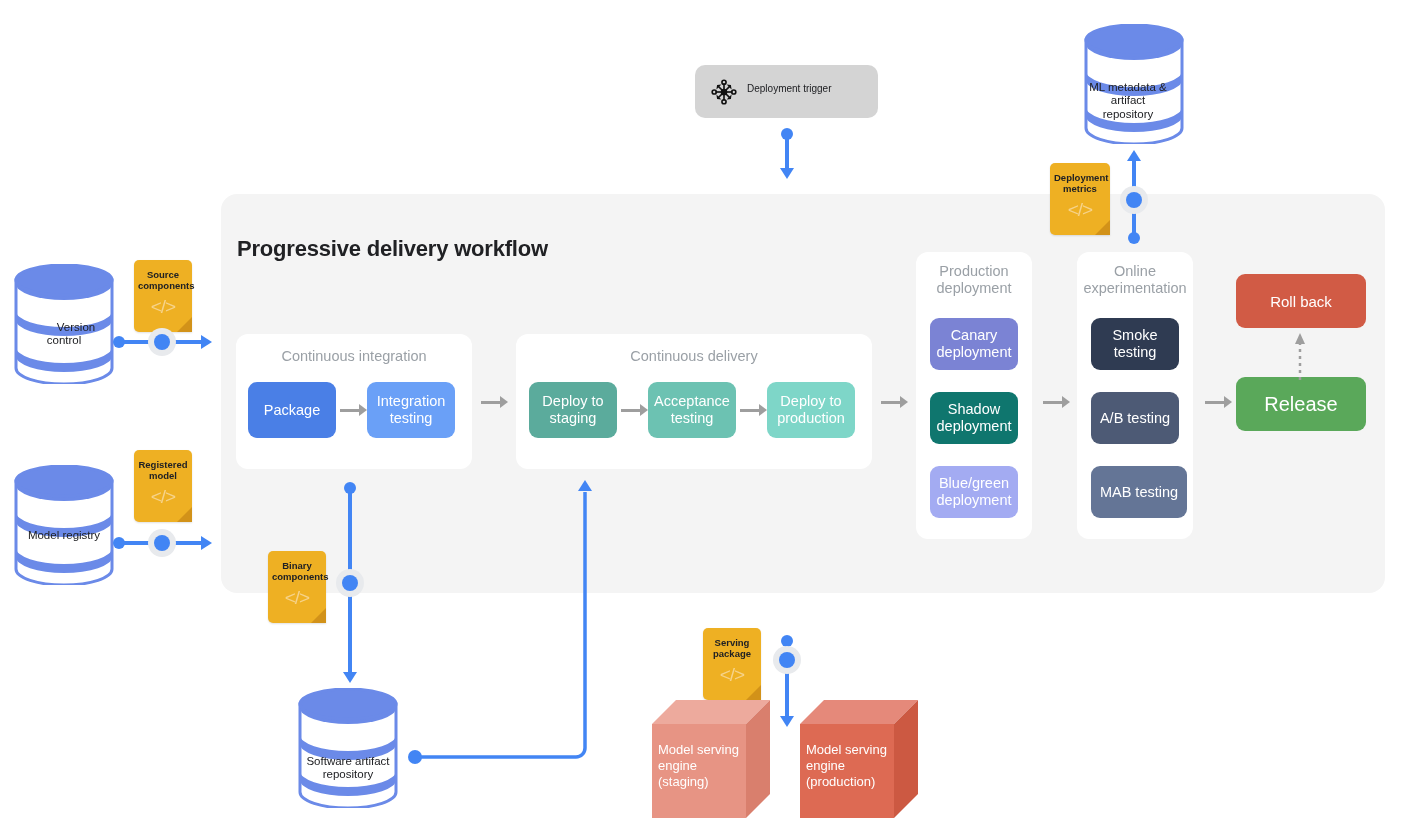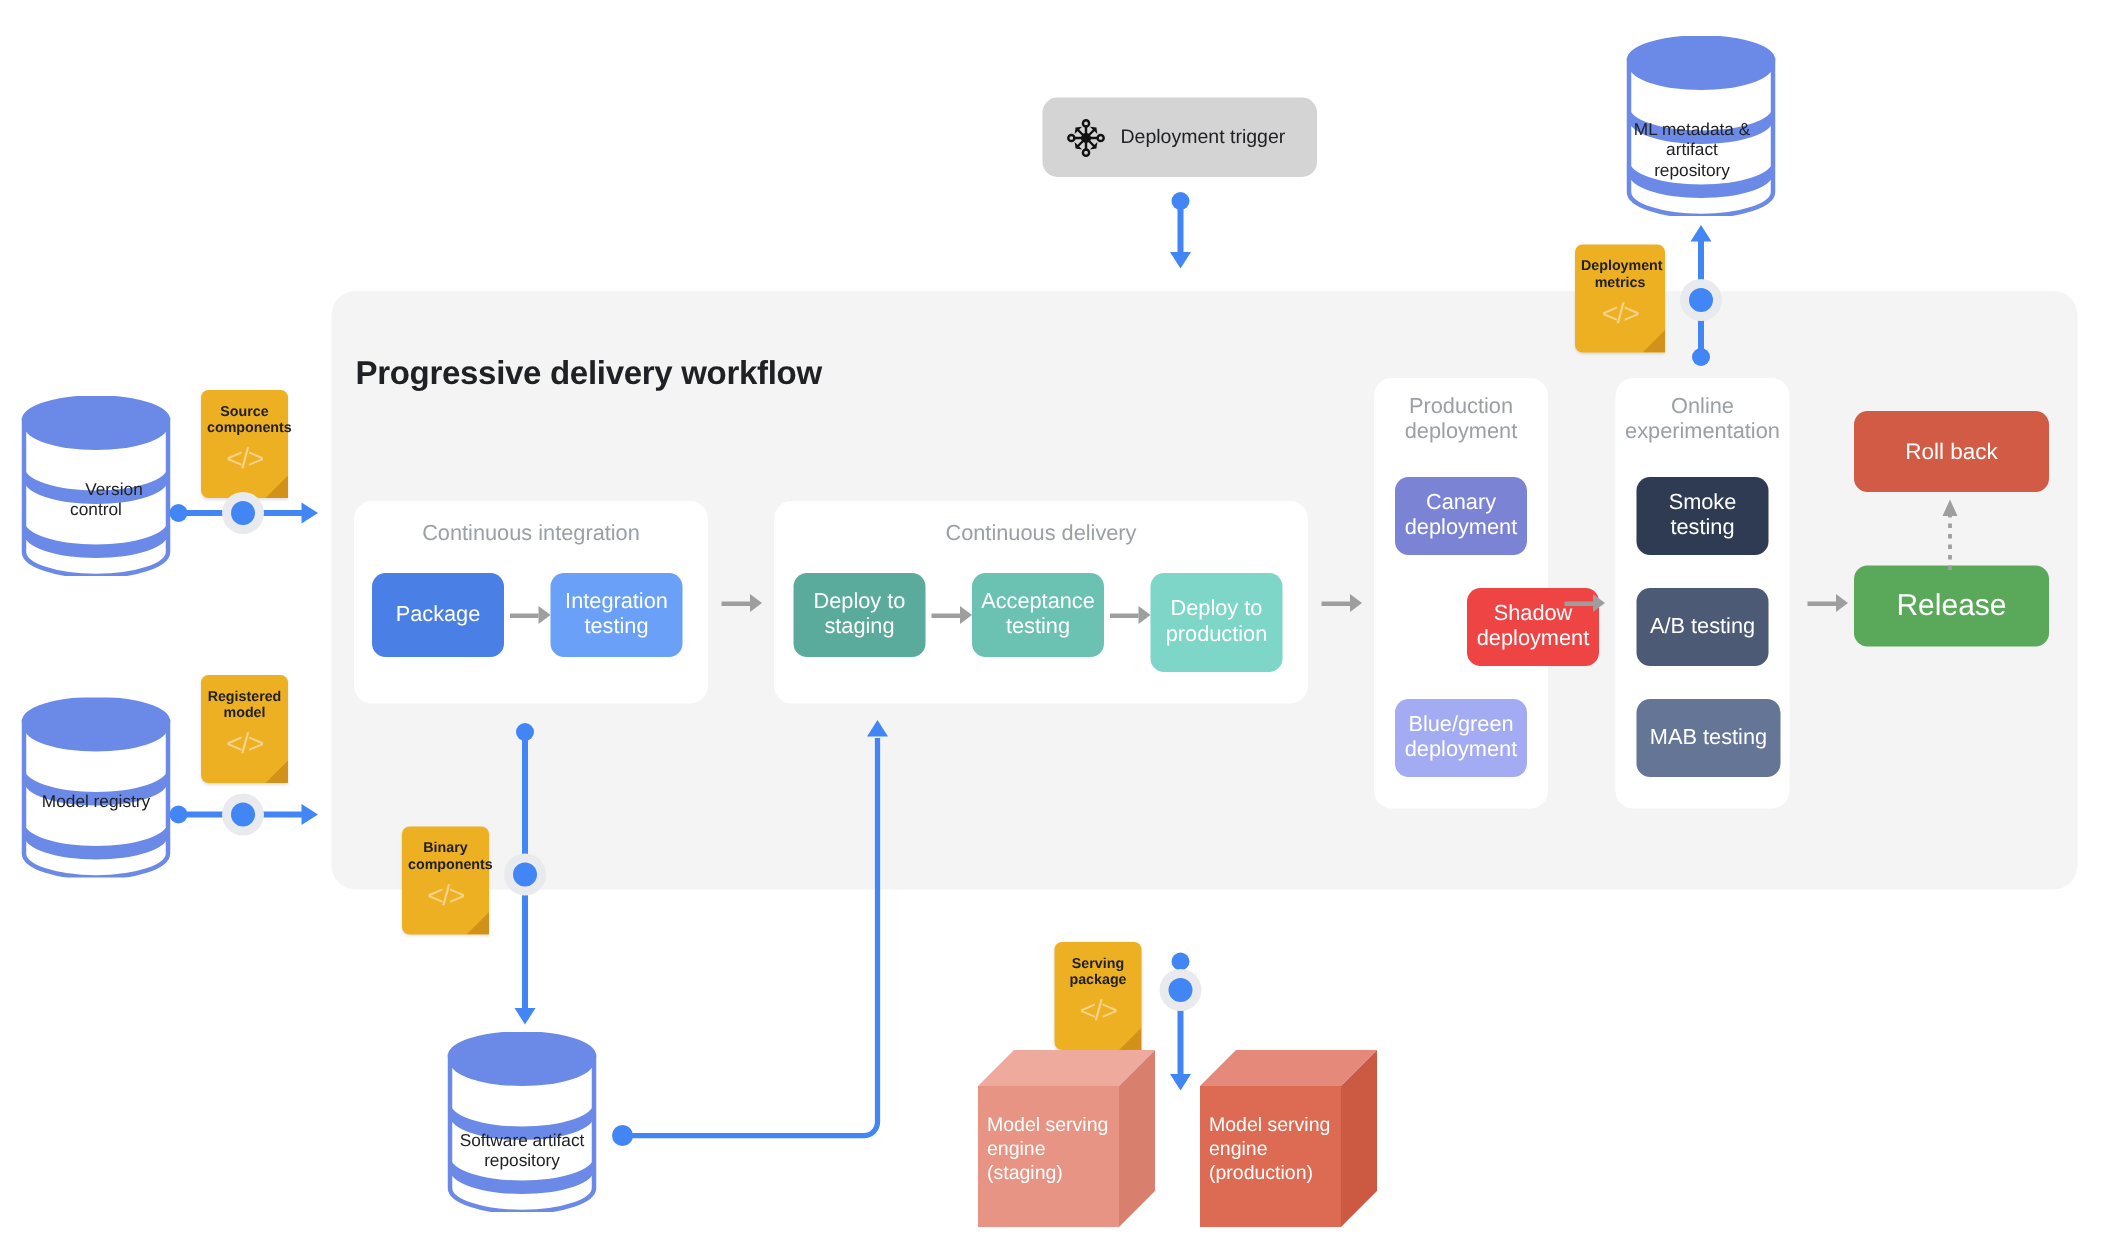--- a/index.html
+++ b/index.html
@@ -39,21 +39,21 @@
 
   
   .bline{position:absolute;background:#4285f4;}
   .bdot{position:absolute;border-radius:50%;background:#4285f4;}
   .bdot-halo{position:absolute;border-radius:50%;background:#e8eaed;}
   .barrow-down{position:absolute;width:0;height:0;border-left:7px solid transparent;border-right:7px solid transparent;border-top:11px solid #4285f4;}
   .barrow-up{position:absolute;width:0;height:0;border-left:7px solid transparent;border-right:7px solid transparent;border-bottom:11px solid #4285f4;}
 
   
   #deployment-trigger{left:695px;top:65px;width:183px;height:53px;background:#d4d4d4;border-radius:10px;display:flex;align-items:center;}
-  #deployment-trigger .tlabel{font-size:13px;color:#202124;margin-left:4px;}
+  #deployment-trigger .tlabel{font-size:10px;color:#202124;margin-left:4px;}
 
   
   .cube{position:absolute;}
   .cube .clabel{position:absolute;color:#fff;font-size:13px;line-height:16px;}
 </style>
 </head>
 <body>
 
 <div id="stage">
 
@@ -215,36 +215,36 @@
       <div class="shaft" style="width:19px;"></div>
         <div class="head" style="left:19px;"></div>
     </div>
     <div class="pbox" style="left:132px;top:48px;width:88px;height:56px;background:#6cc2b2;">
       <span>Acceptance testing</span>
     </div>
     <div class="garrow" style="left:224px;top:70px;width:28px;">
       <div class="shaft" style="width:19px;"></div>
         <div class="head" style="left:19px;"></div>
     </div>
-    <div class="pbox" style="left:251px;top:48px;width:88px;height:66px;background:#7ed6c8;">
+    <div class="pbox" style="left:251px;top:48px;width:88px;height:56px;background:#7ed6c8;">
       <span>Deploy to production</span>
     </div>
   </div>
 
   <div class="garrow" style="left:881px;top:396px;width:28px;">
     <div class="shaft" style="width:19px;"></div>
       <div class="head" style="left:19px;"></div>
   </div>
 
   <div class="abs stage-card" style="left:916px;top:252px;width:116px;height:287px;">
     <div class="stage-label" style="top:11px;">Production deployment</div>
     <div class="pbox" style="left:14px;top:66px;width:88px;height:52px;background:#7b83d4;">
       <span>Canary deployment</span>
     </div>
-    <div class="pbox" style="left:14px;top:140px;width:88px;height:52px;background:#ef4444;margin-left:48px;">
+    <div class="pbox" style="left:14px;top:140px;width:88px;height:52px;background:#0f766e;">
       <span>Shadow deployment</span>
     </div>
     <div class="pbox" style="left:14px;top:214px;width:88px;height:52px;background:#a3abf2;">
       <span>Blue/green deployment</span>
     </div>
   </div>
 
   <div class="garrow" style="left:1043px;top:396px;width:28px;">
     <div class="shaft" style="width:19px;"></div>
       <div class="head" style="left:19px;"></div>

